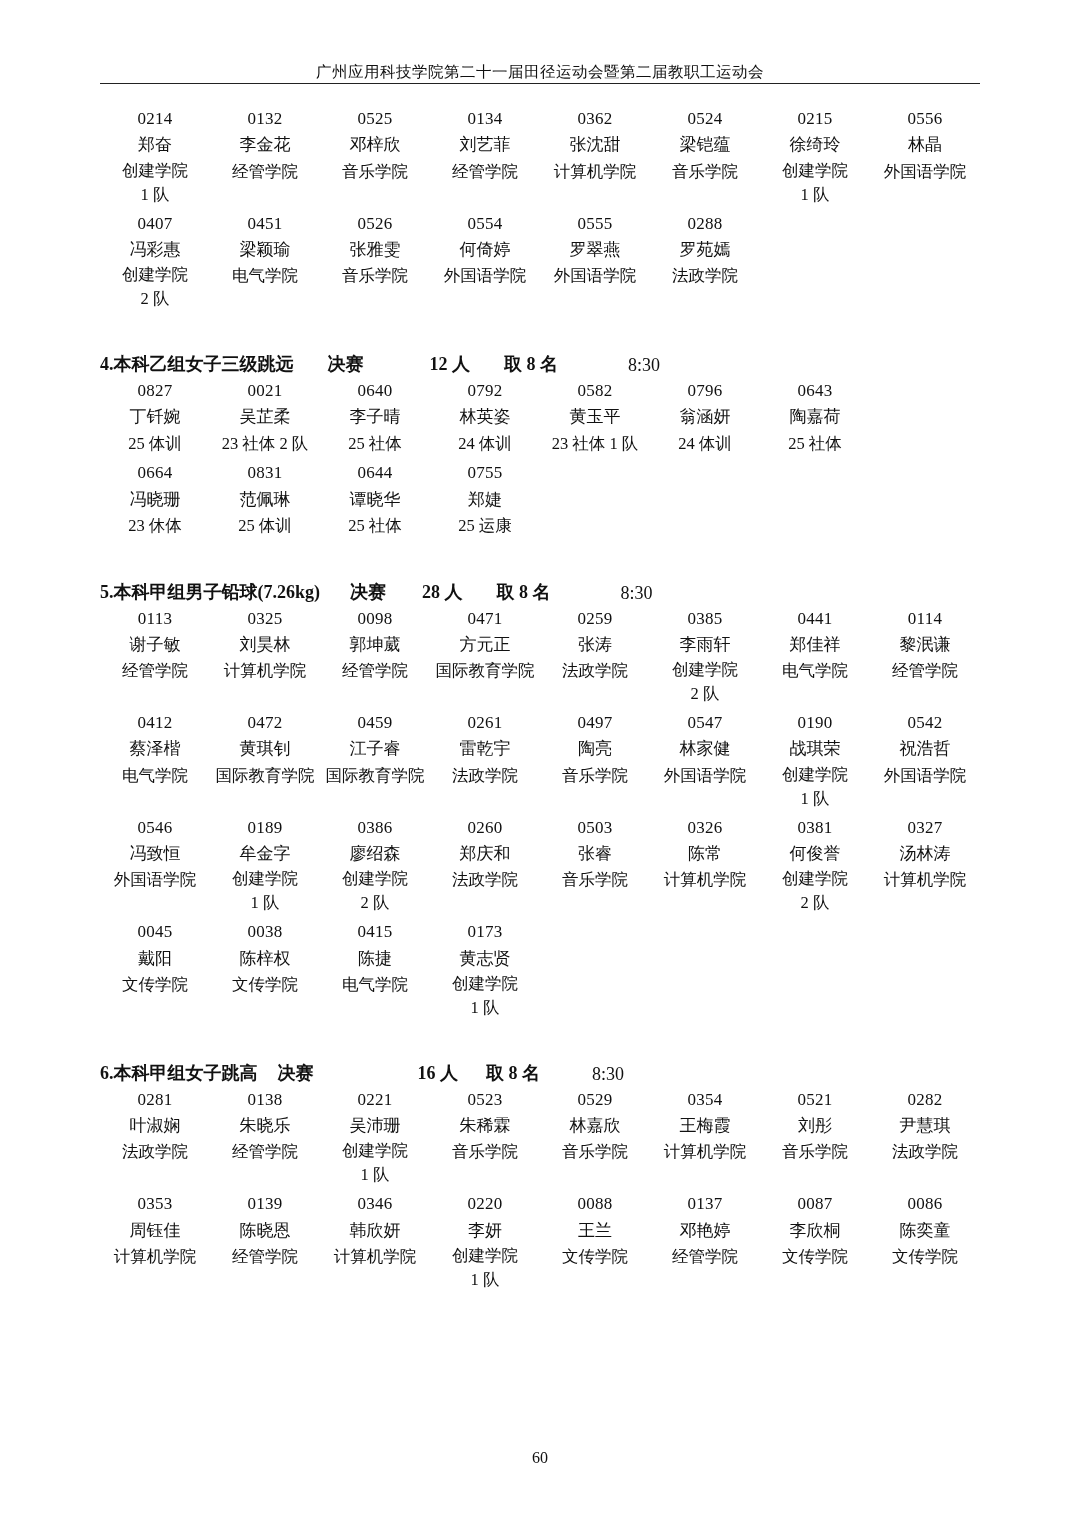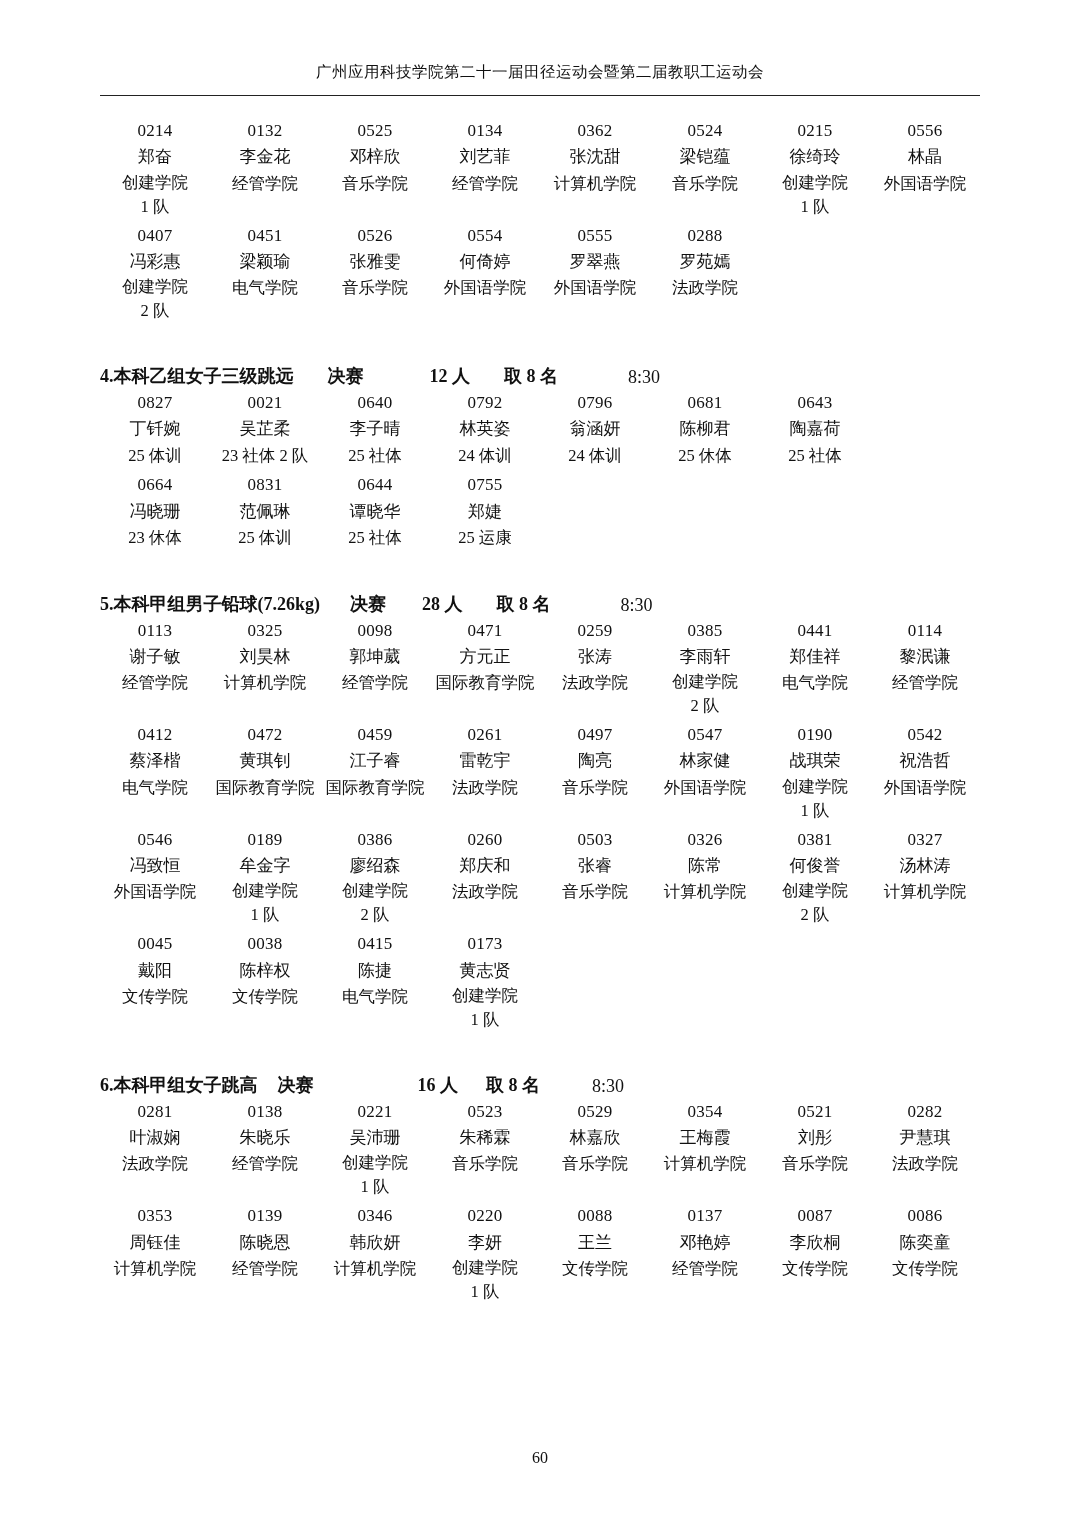--- a/index.html
+++ b/index.html
@@ -18,21 +18,21 @@
     width: 1080px;
     min-height: 1515px;
     box-sizing: border-box;
     padding: 62px 100px 40px 100px;
     position: relative;
   }
   .header {
     text-align: center;
     font-size: 15.5px;
     letter-spacing: 0.5px;
-    padding-bottom: 12px;
+    padding-bottom: 0;
     border-bottom: 1.2px solid #222;
     margin-bottom: 22px;
   }
   .row {
     display: flex;
     width: 100%;
   }
   .cell {
     width: 12.5%;
     box-sizing: border-box;
@@ -214,28 +214,28 @@
             <div class="num">0640</div>
             <div class="name">李子晴</div>
             <div class="org">25 社体</div>
           </div>
           <div class="cell">
             <div class="num">0792</div>
             <div class="name">林英姿</div>
             <div class="org">24 体训</div>
           </div>
           <div class="cell">
+            <div class="num">0582</div>
+            <div class="name">黄玉平</div>
+            <div class="org">23 社体 1 队</div>
+          </div>
+          <div class="cell">
             <div class="num">0796</div>
             <div class="name">翁涵妍</div>
             <div class="org">24 体训</div>
-          </div>
-          <div class="cell">
-            <div class="num">0681</div>
-            <div class="name">陈柳君</div>
-            <div class="org">25 休体</div>
           </div>
           <div class="cell">
             <div class="num">0643</div>
             <div class="name">陶嘉荷</div>
             <div class="org">25 社体</div>
           </div>
         </div>
         <div class="row grp">
           <div class="cell">
             <div class="num">0664</div>

